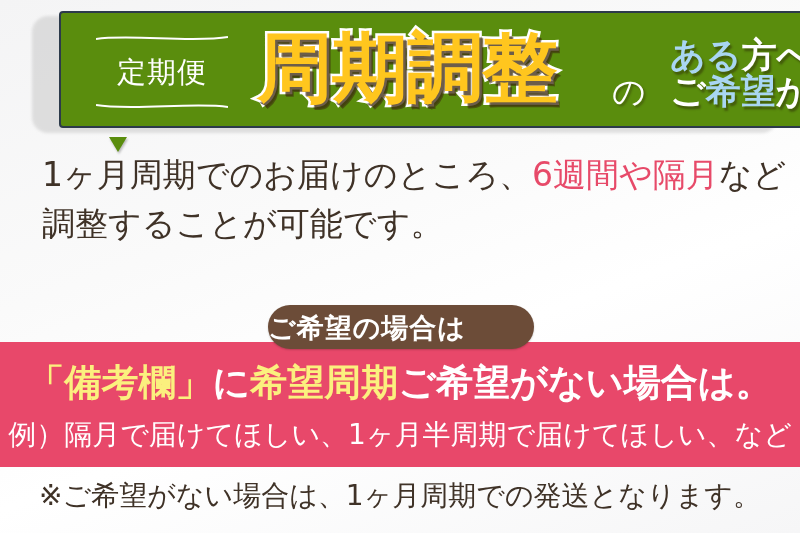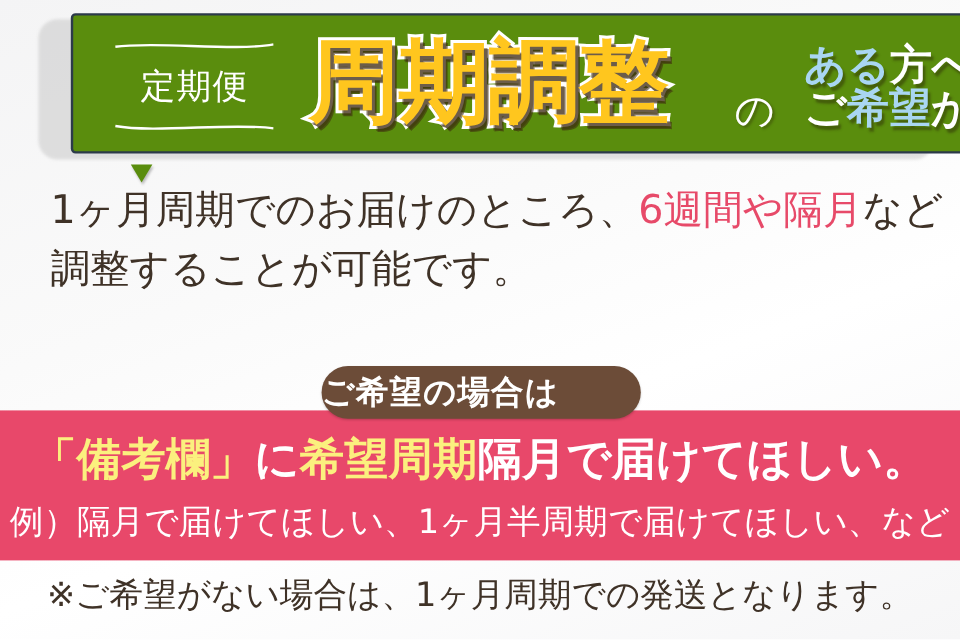--- a/index.html
+++ b/index.html
@@ -193,18 +193,18 @@
   <div class="body-para">
     <div class="ln" id="bl1"><span class="">1ヶ月周期でのお届けのところ、</span><span class="pink">6週間</span><span class="pink">や</span><span class="pink">隔月</span><span class="">など</span></div>
     <div class="ln" id="bl3"><span class="">調整することが可能です。</span></div>
   </div>
 
   <div class="pill">
     <span>ご希望の場合は</span>
   </div>
 
   <div class="pink-band"></div>
-  <div class="pink-l1" id="pk1"><span class="y">「備考欄」</span><span class="w">に</span><span class="y">希望周期</span><span class="w">隔月で届けてほしい。</span></div>
+  <div class="pink-l1" id="pk1"><span class="y">「備考欄」</span><span class="w">に</span><span class="y">希望周期</span><span class="w">ご希望がない場合は。</span></div>
   <div class="pink-l2">例）隔月で届けてほしい、1ヶ月半周期で届けてほしい、など</div>
 
   <div class="note">※ご希望がない場合は、1ヶ月周期での発送となります。</div>
 
 </div>
 
 </body></html>

